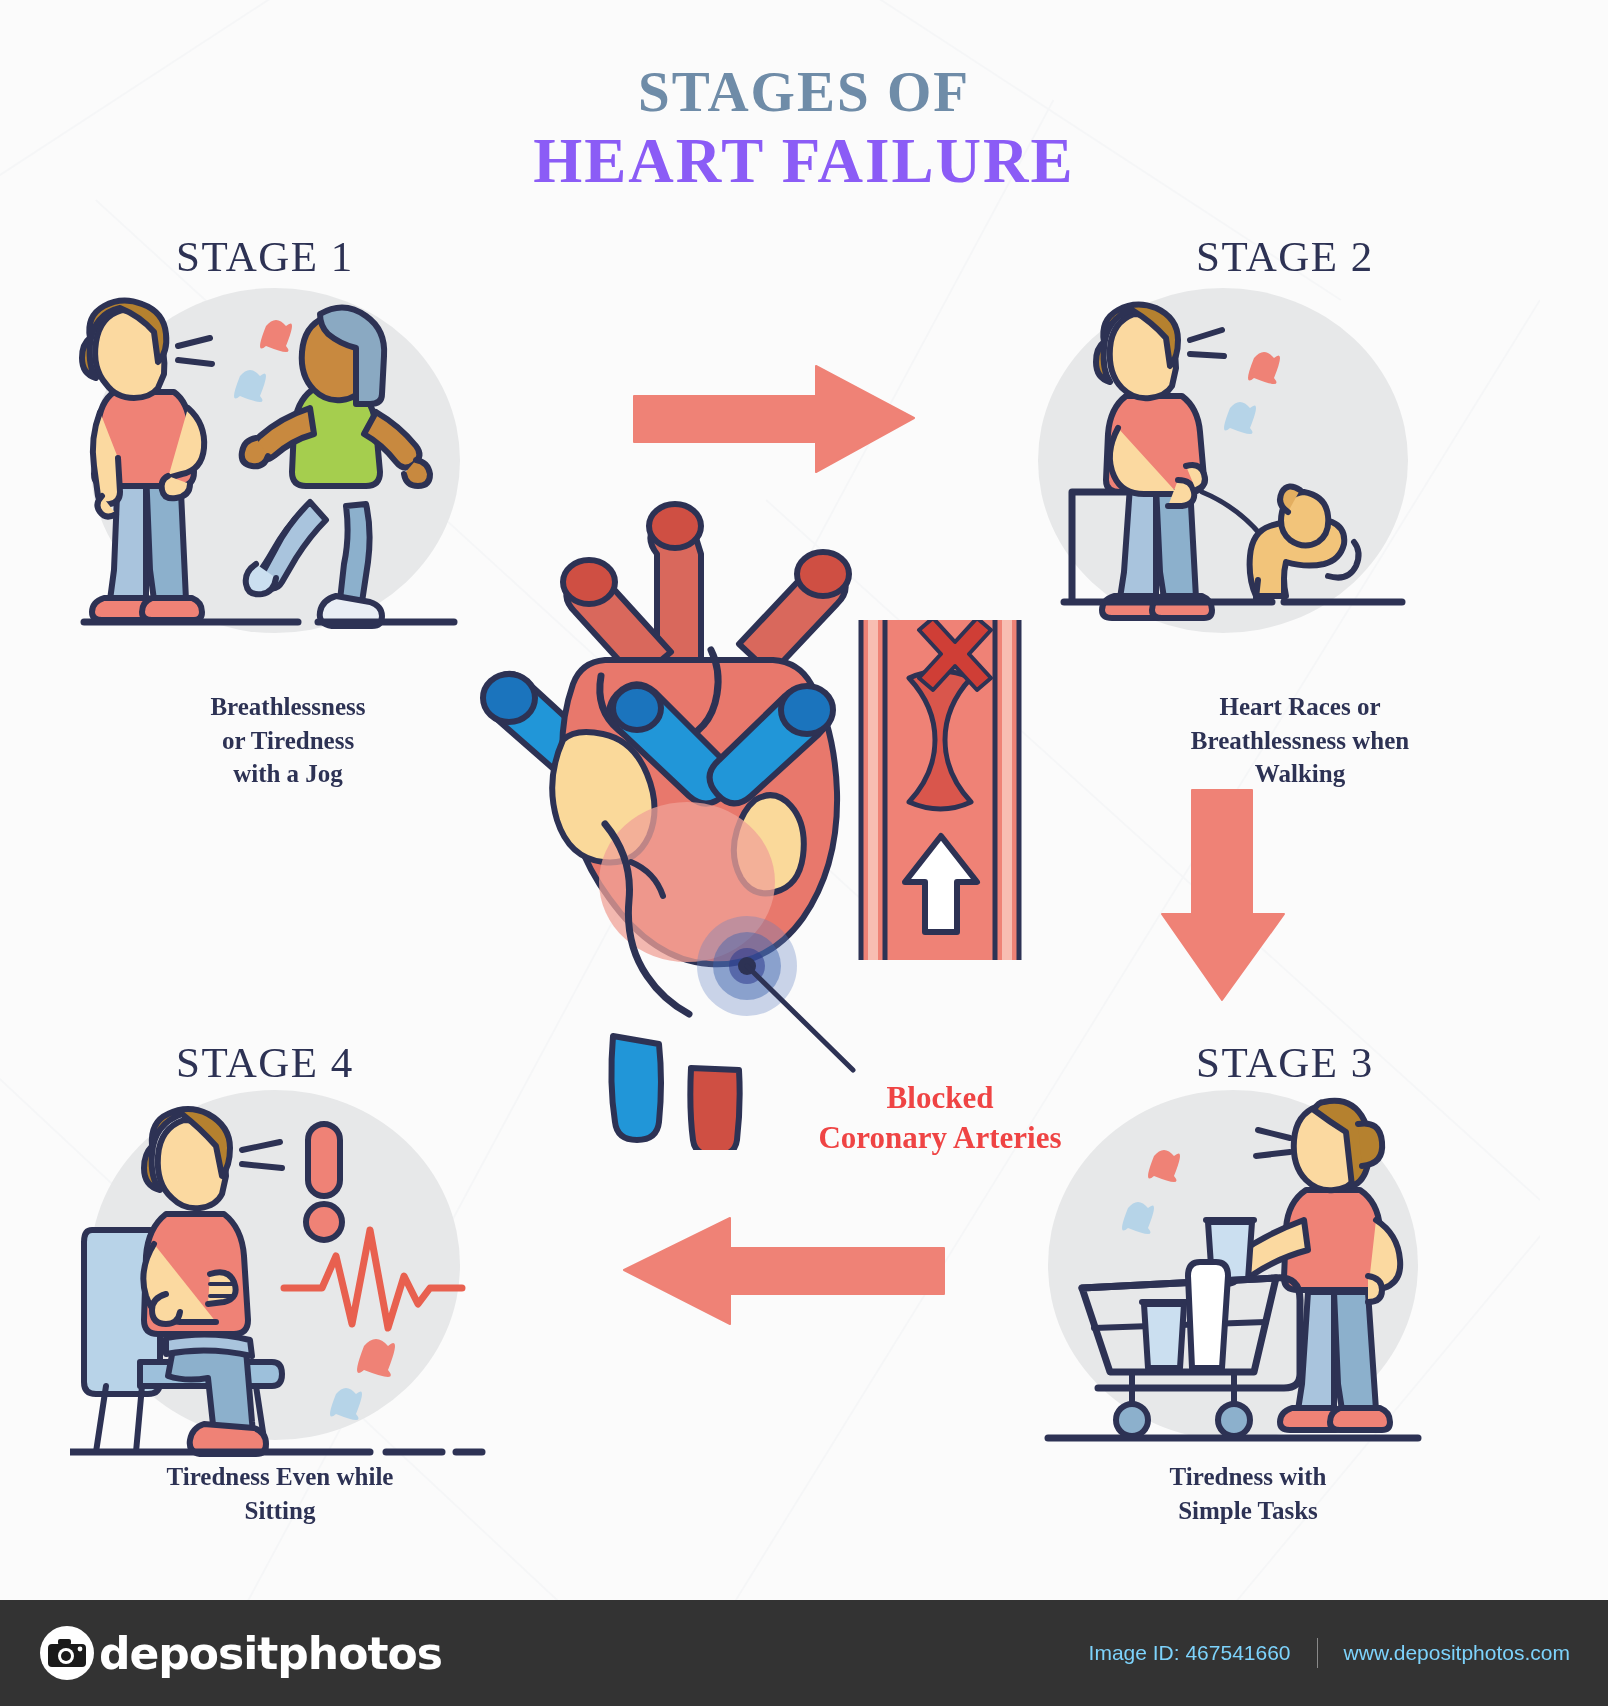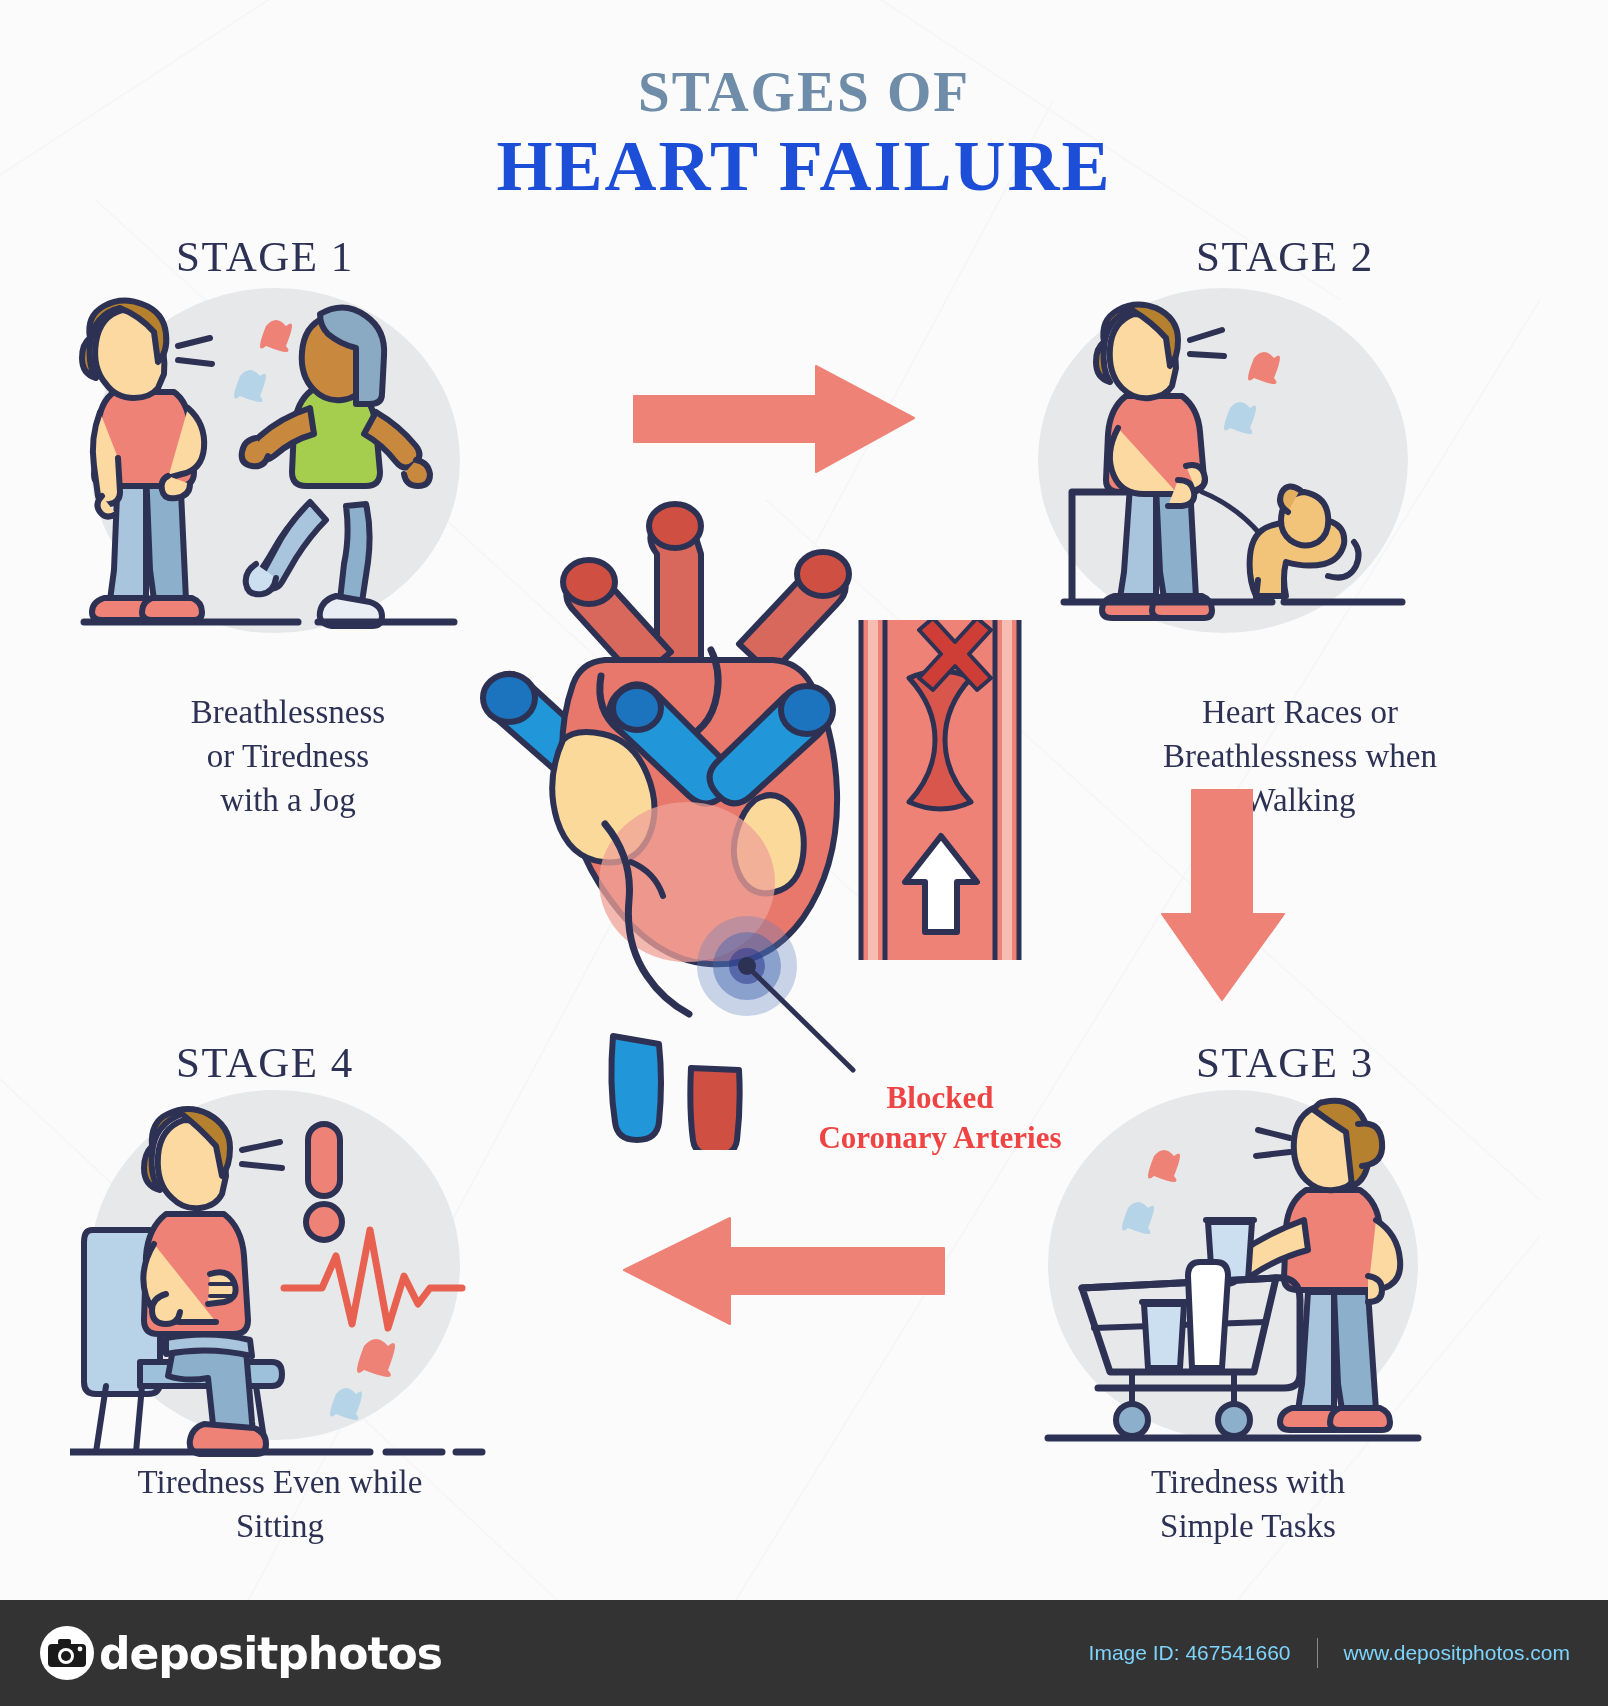--- a/index.html
+++ b/index.html
@@ -13,41 +13,41 @@
   .page { position: relative; width: 1540px; height: 1706px; background: #fbfbfb; }
 
   
   .title-block { position: absolute; top: 62px; left: 0; width: 1608px; text-align: center; }
   .title-top {
     font-size: 57px; font-weight: bold; color: #6f8ca8;
     letter-spacing: 2px; line-height: 1.05;
     font-family: "Liberation Serif", "DejaVu Serif", serif;
   }
   .title-main {
-    font-size: 72px; font-weight: bold; color: #1d4ed8;
+    font-size: 63px; font-weight: bold; color: #8b5cf6;
     letter-spacing: 2px; line-height: 1.12; margin-top: 4px;
     font-family: "Liberation Serif", "DejaVu Serif", serif;
   }
 
   
   .stage-head {
     position: absolute; font-size: 43px; font-weight: normal;
     color: #2d3254; letter-spacing: 1.5px;
     font-family: "Liberation Serif", "DejaVu Serif", serif;
     white-space: nowrap;
   }
   .sh1 { top: 232px; left: 176px; }
   .sh2 { top: 232px; left: 1196px; }
   .sh3 { top: 1038px; left: 1196px; }
   .sh4 { top: 1038px; left: 176px; }
 
   
   .caption {
     position: absolute; text-align: center;
-    font-size: 33px; font-weight: normal; color: #2d3254;
+    font-size: 25px; font-weight: bold; color: #2d3254;
     line-height: 1.34; width: 420px;
     font-family: "Liberation Serif", "DejaVu Serif", serif;
   }
   .cap1 { top: 690px; left: 78px; }
   .cap2 { top: 690px; left: 1090px; }
   .cap3 { top: 1460px; left: 1038px; }
   .cap4 { top: 1460px; left: 70px; }
 
   
   .scene { position: absolute; }

